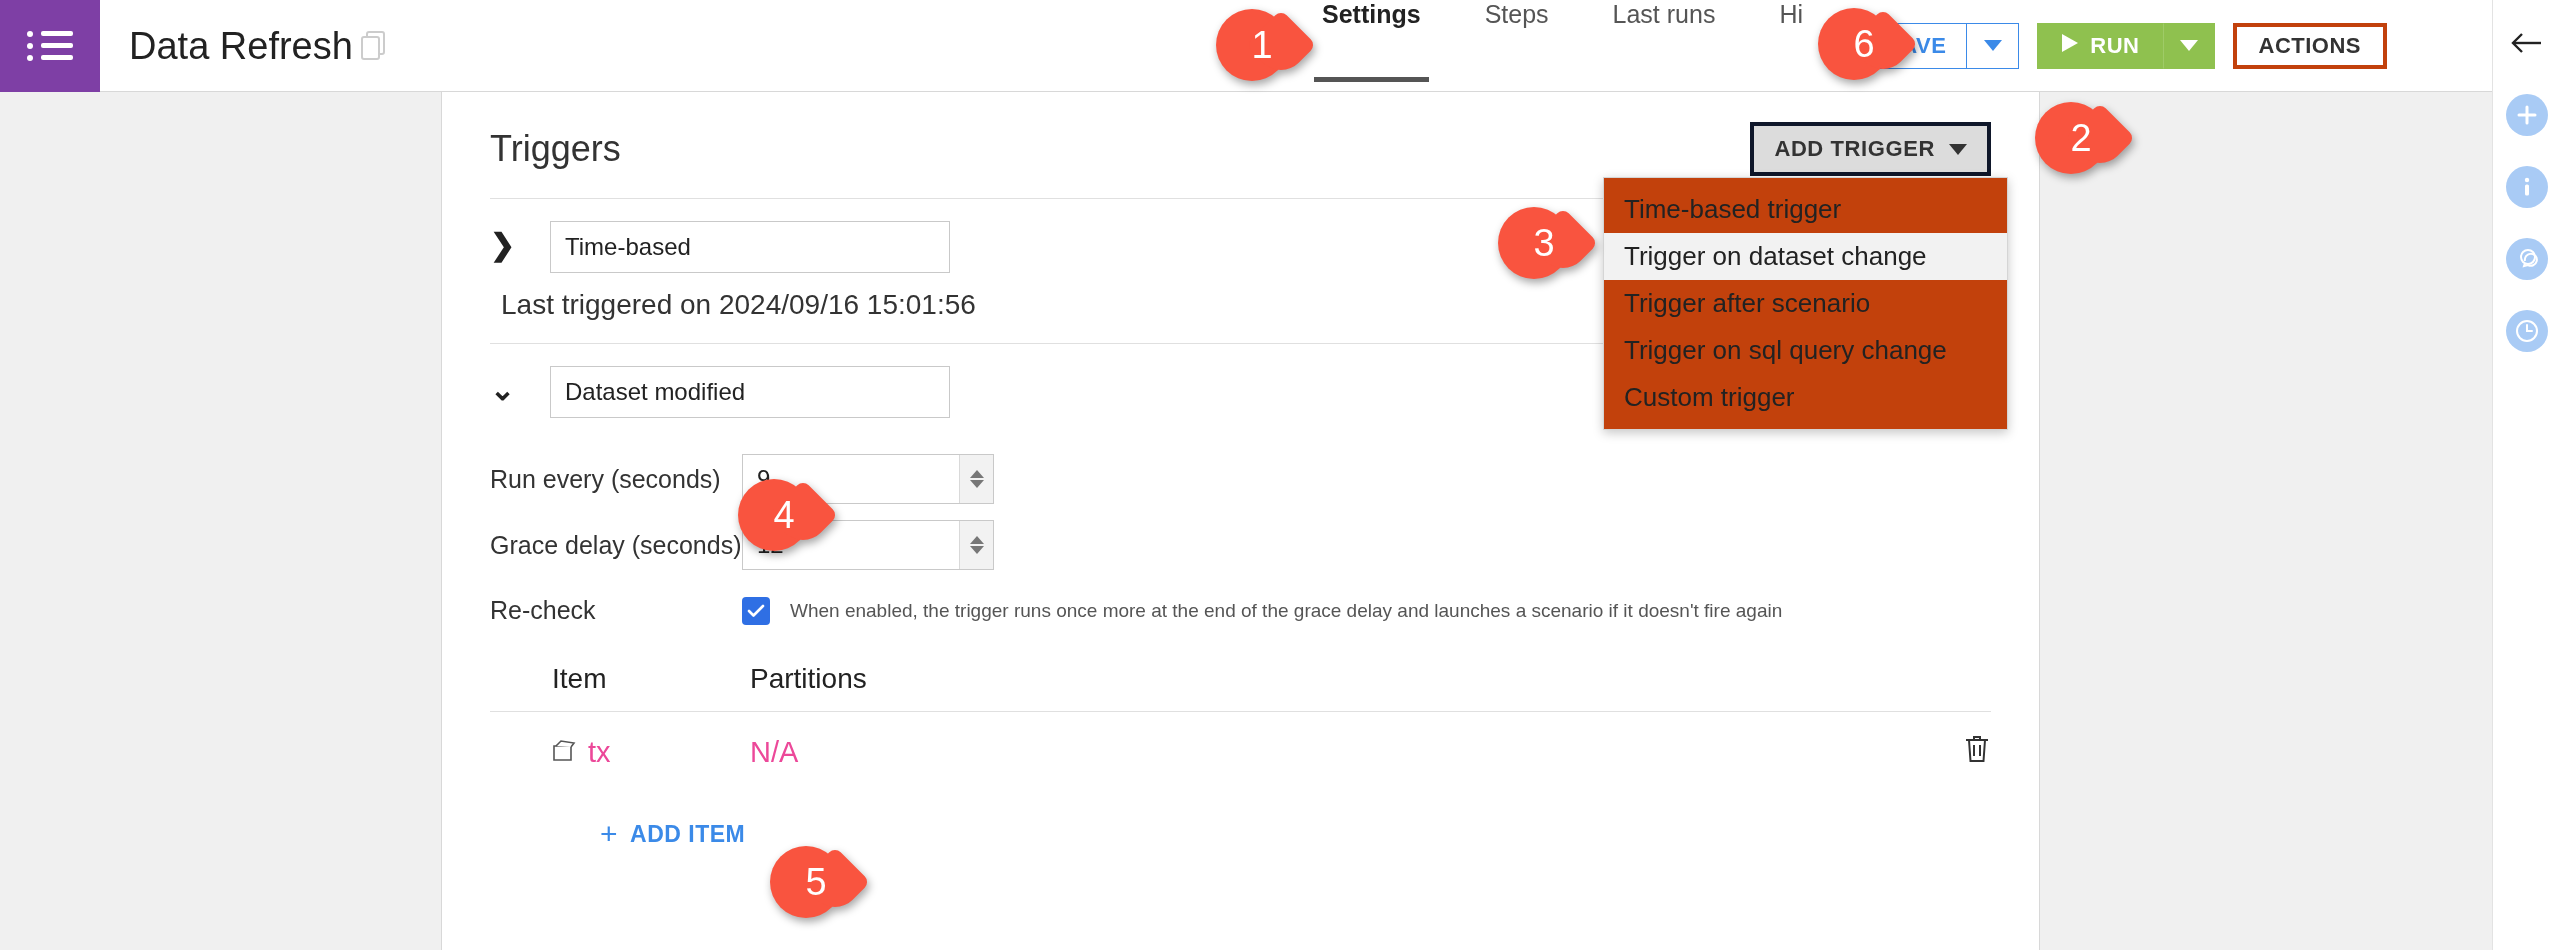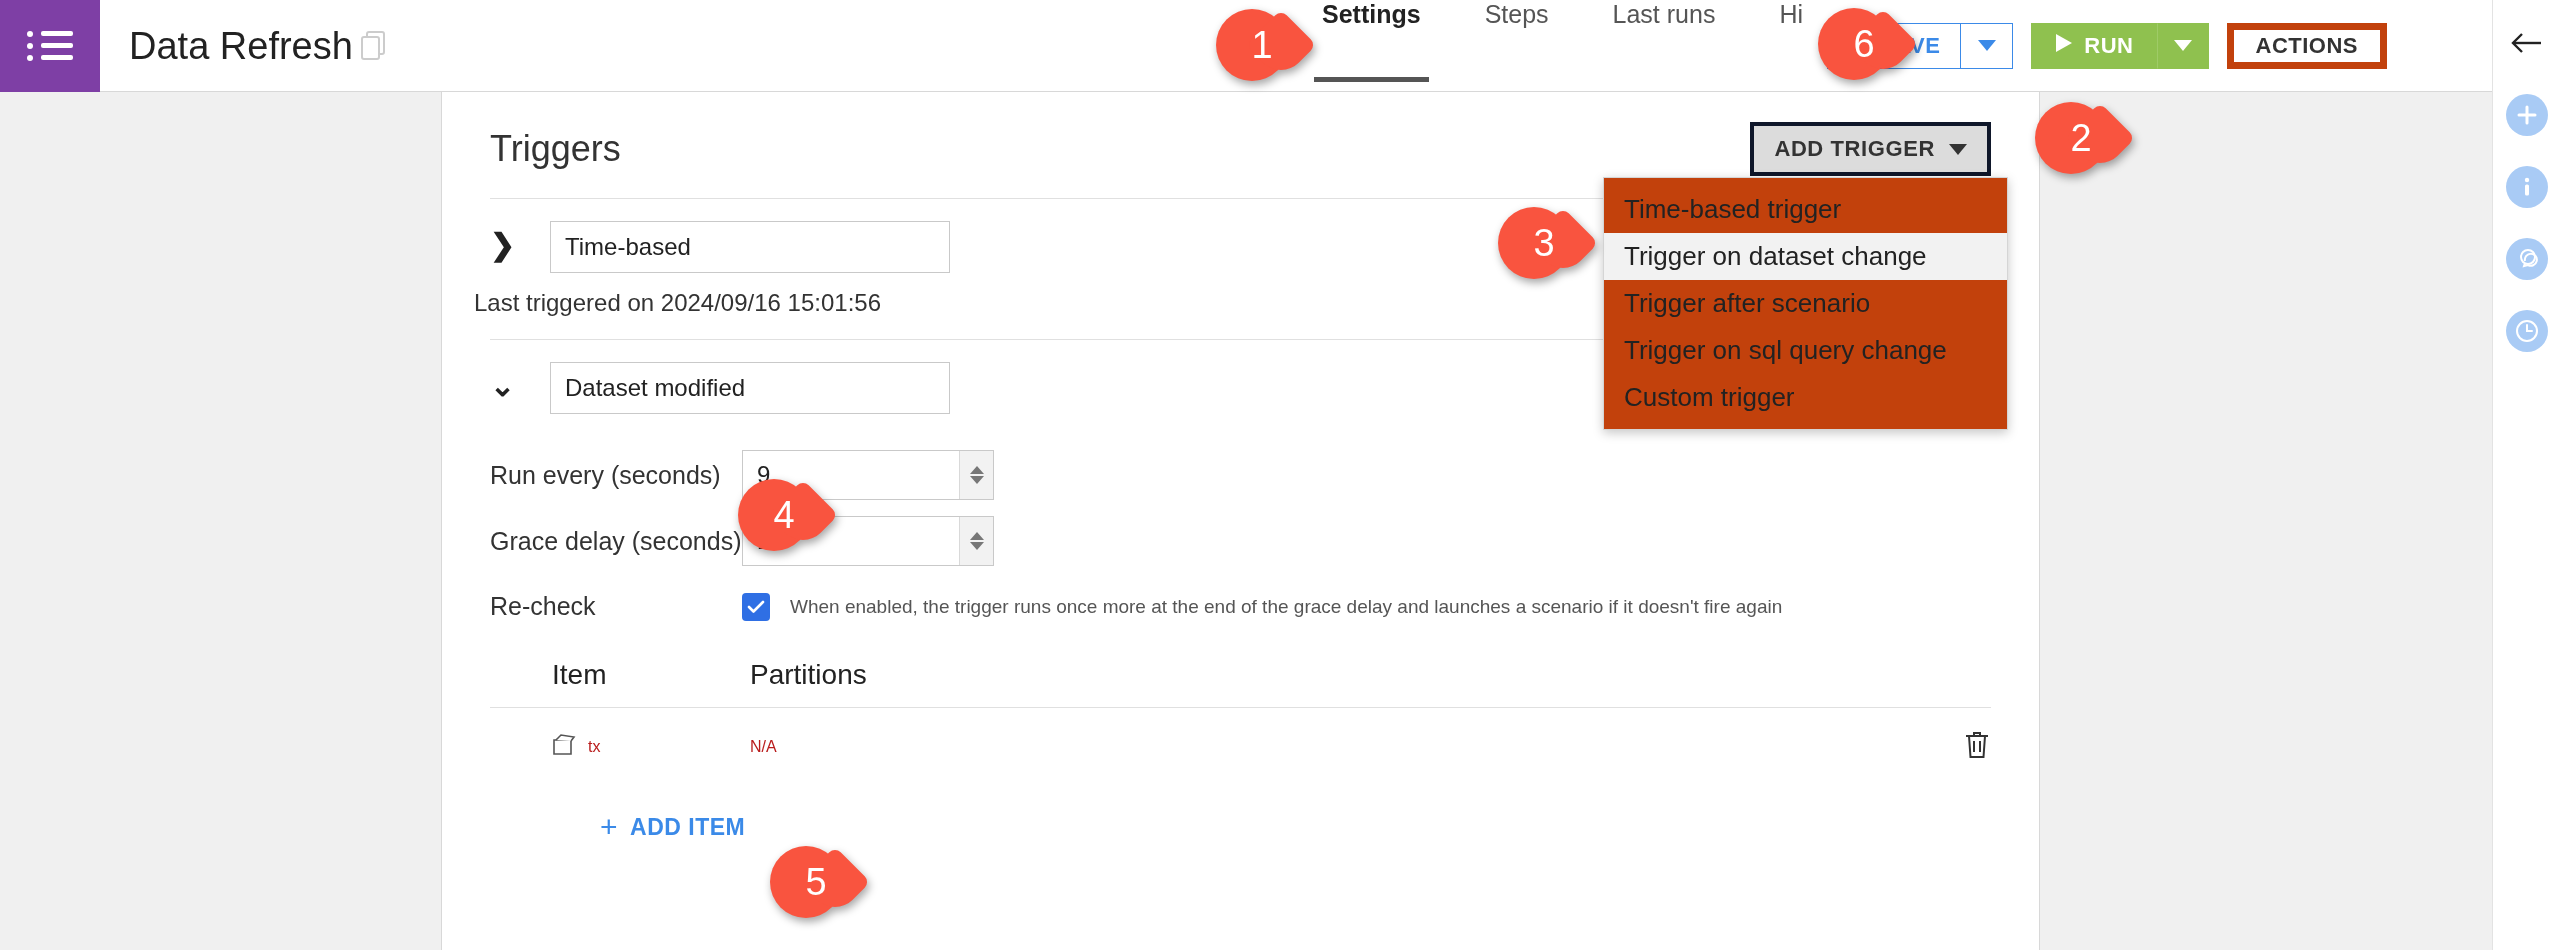--- a/index.html
+++ b/index.html
@@ -72,21 +72,21 @@
     width: 52px;
   }
   .btn-run {
     background: #8fc14f; color: #fff; border: 1px solid #8fc14f; padding: 0 22px;
   }
   .btn-run-caret {
     background: #8fc14f; color: #fff; border: 1px solid #8fc14f; border-left: 1px solid #9fcb67;
     width: 52px;
   }
   .btn-actions {
-    background: #fff; color: #333; border: 7px solid #c2410c; padding: 0 22px;
+    background: #fff; color: #333; border: 4px solid #c2410c; padding: 0 22px;
   }
   .caret-down {
     width: 0; height: 0; border-left: 9px solid transparent; border-right: 9px solid transparent;
   }
   .caret-blue { border-top: 11px solid #3b8ae8; }
   .caret-white { border-top: 11px solid #ffffff; }
   .caret-dark { border-top: 11px solid #333333; }
 
   
   .rail {
@@ -130,21 +130,21 @@
   }
   .chev {
     width: 60px; font-size: 30px; color: #222; font-weight: bold;
     padding-top: 6px; cursor: pointer; user-select: none;
   }
   .name-input {
     width: 400px; height: 52px; border: 1px solid #c9c9c9; background: #fff;
     font-size: 24px; color: #222; padding: 0 14px; font-family: inherit;
   }
   .last-trig {
-    font-size: 24px; color: #333; padding: 16px 0 22px 32px;
+    font-size: 28px; color: #333; padding: 16px 0 22px 32px; margin-left: 27px;
   }
 
   .field-row {
     display: flex; align-items: center; padding: 8px 48px; gap: 0;
   }
   .field-label { width: 252px; font-size: 25px; color: #333; }
   .num-wrap { position: relative; width: 252px; }
   .num-input {
     width: 252px; height: 50px; border: 1px solid #c9c9c9; background: #fff;
     font-size: 24px; color: #222; padding: 0 44px 0 14px; font-family: inherit;
@@ -168,21 +168,21 @@
   .checkbox svg { display: block; }
   .recheck-text { font-size: 19px; color: #555; }
 
   .table-wrap { padding: 22px 48px 0 48px; }
   table.items { width: 100%; border-collapse: collapse; }
   table.items th {
     text-align: left; font-size: 28px; color: #222; font-weight: normal;
     padding: 6px 0 16px 0; border-bottom: 1px solid #e0e0e0;
   }
   table.items td {
-    font-size: 16px; color: #b91c1c; padding: 22px 0 18px 0; vertical-align: middle;
+    font-size: 29px; color: #ec4899; padding: 22px 0 18px 0; vertical-align: middle;
   }
   .col-item { width: 260px; padding-left: 62px !important; }
   .col-part { width: 500px; }
   .col-del { text-align: right; }
   .item-cell { display: flex; align-items: center; gap: 10px; }
   .trash { cursor: pointer; display: inline-block; }
 
   .add-item {
     display: flex; align-items: center; gap: 12px;
     padding: 30px 0 0 110px; color: #3b8ae8; font-size: 23px; font-weight: bold;

